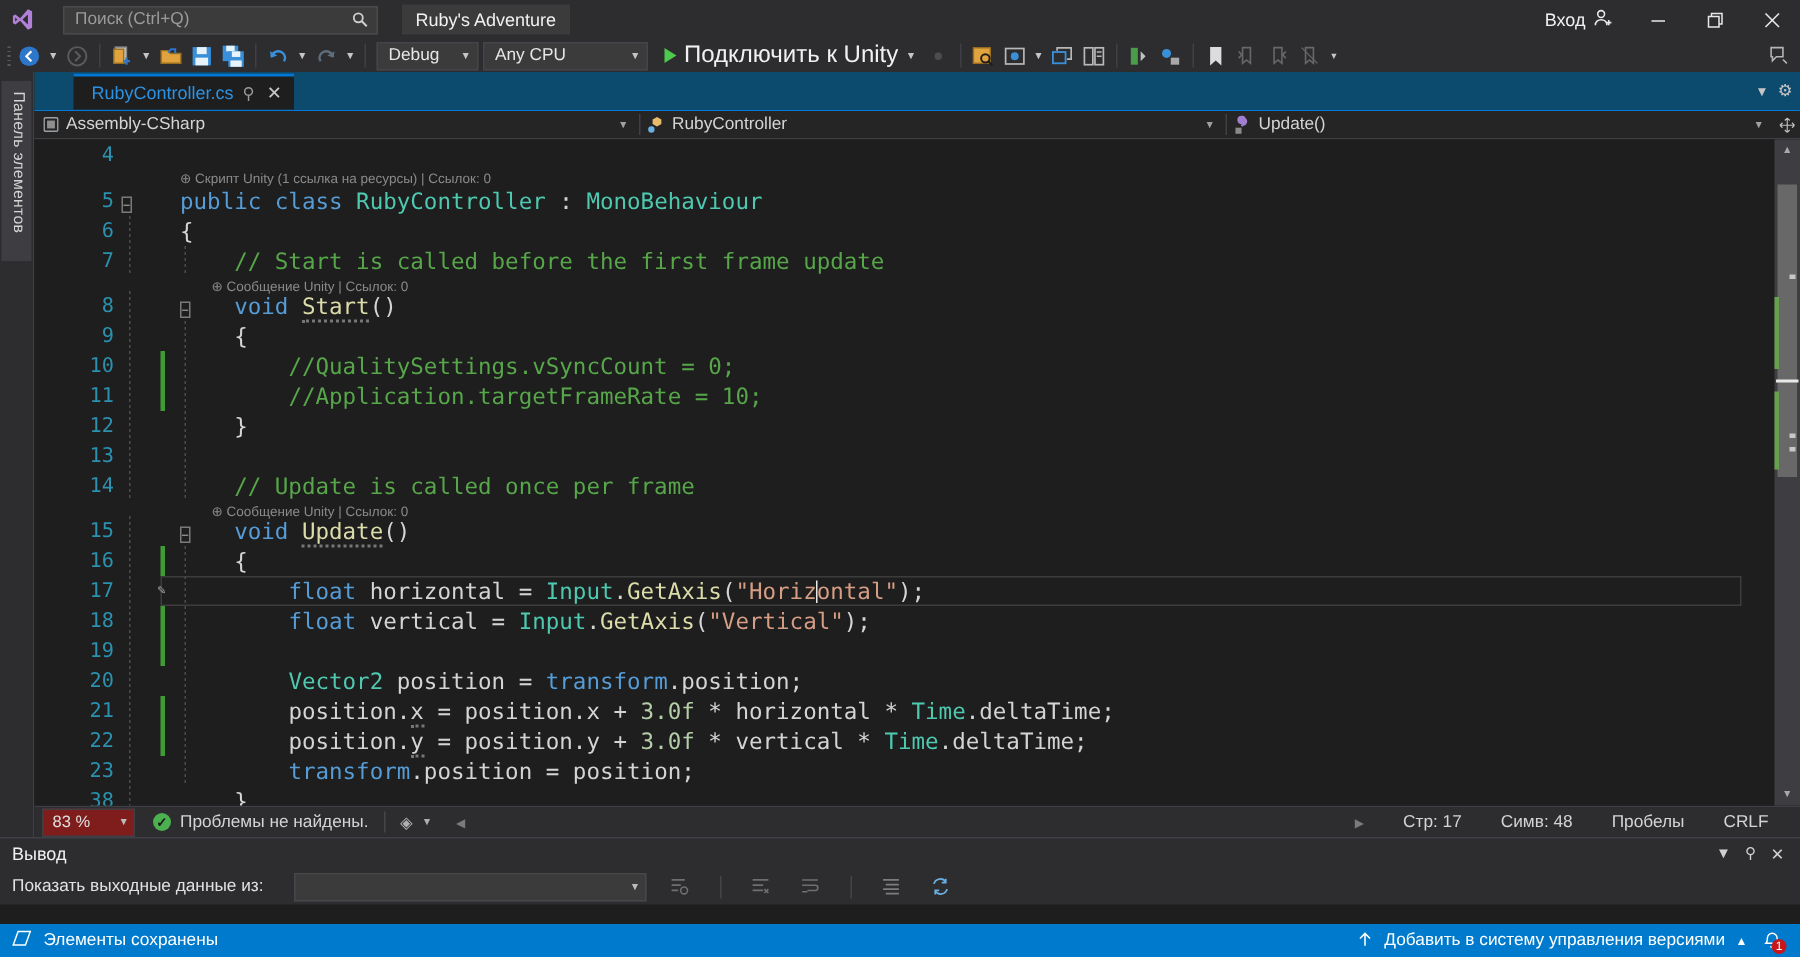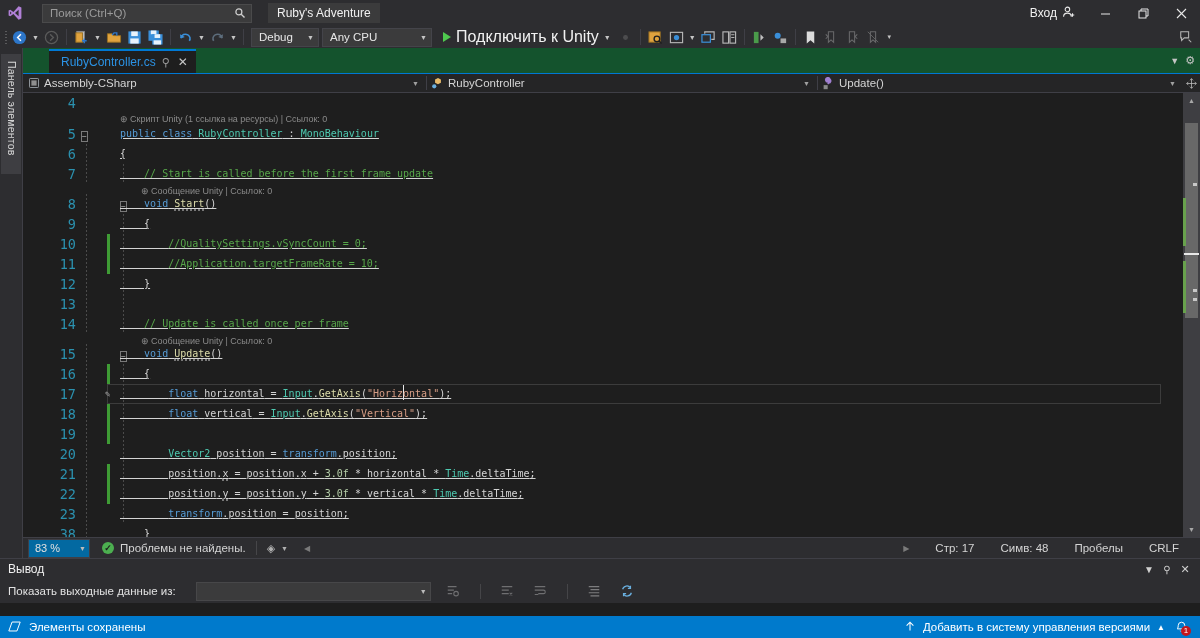--- a/index.html
+++ b/index.html
@@ -84,21 +84,21 @@
     background: #3e3e42; color: #d6d6d6; font-size: 10.5px;
     writing-mode: vertical-rl; text-orientation: mixed;
     padding: 7px 3px; letter-spacing: 0.2px; height: 120px;
     white-space: nowrap; border-left: 2px solid #007acc00;
   }
 
   
   .docarea { flex: 1; display: flex; flex-direction: column; min-width: 0; background: #1e1e1e; }
 
   
-  .tabstrip { height: 25px; flex: 0 0 25px; background: #14532d; display: flex; align-items: flex-end; position: relative; }
+  .tabstrip { height: 25px; flex: 0 0 25px; background: #0c4a6e; display: flex; align-items: flex-end; position: relative; }
   .doctab {
     height: 24px; background: #1e1e1e; display: flex; align-items: center;
     padding: 0 6px 0 12px; gap: 6px; border-top: 2px solid #0078d4;
     margin-left: 26px;
   }
   .doctab .tname { color: #2b92e4; font-size: 12px; white-space: nowrap; }
   .doctab .pin { color: #9a9a9a; font-size: 11px; }
   .doctab .xc { color: #c8c8c8; font-size: 12px; width: 14px; text-align: center; }
   .tabstrip-right { margin-left: auto; display: flex; align-items: center; height: 25px; padding-right: 5px; gap: 6px; }
   .tabstrip-right .ic { color: #c5c5c5; font-size: 9px; }
@@ -137,22 +137,22 @@
     font-size: 8px; line-height: 7px; text-align: center; margin-top: 5px;
     font-family: "DejaVu Sans Mono", monospace;
   }
   .vline { position: absolute; left: 63px; top: 0; width: 1px; height: 20px;
     background: repeating-linear-gradient(to bottom, #4b4b4b 0 2px, transparent 2px 4px); }
   .vline2 { position: absolute; left: 100px; top: 0; width: 1px; height: 20px;
     background: repeating-linear-gradient(to bottom, #4b4b4b 0 2px, transparent 2px 4px); }
   .chgbar { position: absolute; left: 84px; top: 0; width: 3px; height: 20px; }
   .chgbar.green { background: #3f9c35; }
   .code {
-    position: absolute; left: 97px; font-size: 10px; line-height: 20px; white-space: pre;
-    font-family: "DejaVu Sans Mono", monospace; color: #d4d4d4; text-decoration: underline;
+    position: absolute; left: 97px; font-size: 15px; line-height: 20px; white-space: pre;
+    font-family: "DejaVu Sans Mono", monospace; color: #d4d4d4;
   }
   .lens {
     position: absolute; font-size: 9px; color: #8a8a8a; line-height: 12px;
     font-family: "Liberation Sans", sans-serif; white-space: nowrap;
   }
   .pencil { position: absolute; left: 84px; color: #a0a0a0; font-size: 9px; line-height: 20px; }
   
   .kw  { color: #569cd6; }
   .typ { color: #4ec9b0; }
   .cmt { color: #57a64a; }
@@ -171,21 +171,21 @@
   .vscroll .mark { position: absolute; width: 4px; height: 3px; background: #c8c8c8; }
   .vscroll .gmark { position: absolute; left: 0px; width: 3px; background: #68a14d; }
   .vscroll .cursormark { position: absolute; left: 1px; width: 15px; height: 2px; background: #e8e8e8; }
 
   
   .edstatus {
     height: 21px; flex: 0 0 21px; background: #2d2d30; display: flex; align-items: center;
     border-top: 1px solid #3f3f46; font-size: 11.5px; color: #d4d4d4;
   }
   .zoomsel {
-    width: 62px; height: 19px; margin-left: 5px; background: #0369a1; border: 1px solid #3f3f46;
+    width: 62px; height: 19px; margin-left: 5px; background: #7f1d1d; border: 1px solid #3f3f46;
     display: flex; align-items: center; padding: 0 3px 0 6px; color: #e0e0e0; font-size: 11px;
   }
   .zoomsel .carr { margin-left: auto; color: #bbb; font-size: 7px; }
   .probs { display: flex; align-items: center; gap: 6px; margin-left: 12px; }
   .okcirc { width: 12px; height: 12px; border-radius: 50%; background: #4caf50; color: #1b1b1b;
     font-size: 9px; line-height: 12px; text-align: center; font-weight: bold; }
   .st-sep { width: 1px; height: 14px; background: #464649; margin: 0 10px; }
   .edstatus-right { margin-left: auto; display: flex; align-items: center; gap: 0; padding-right: 8px; }
   .edstatus-right span { padding: 0 13px; white-space: nowrap; }
   .tri-r { color: #7a7a7a; font-size: 8px; padding: 0 10px 0 0; }

